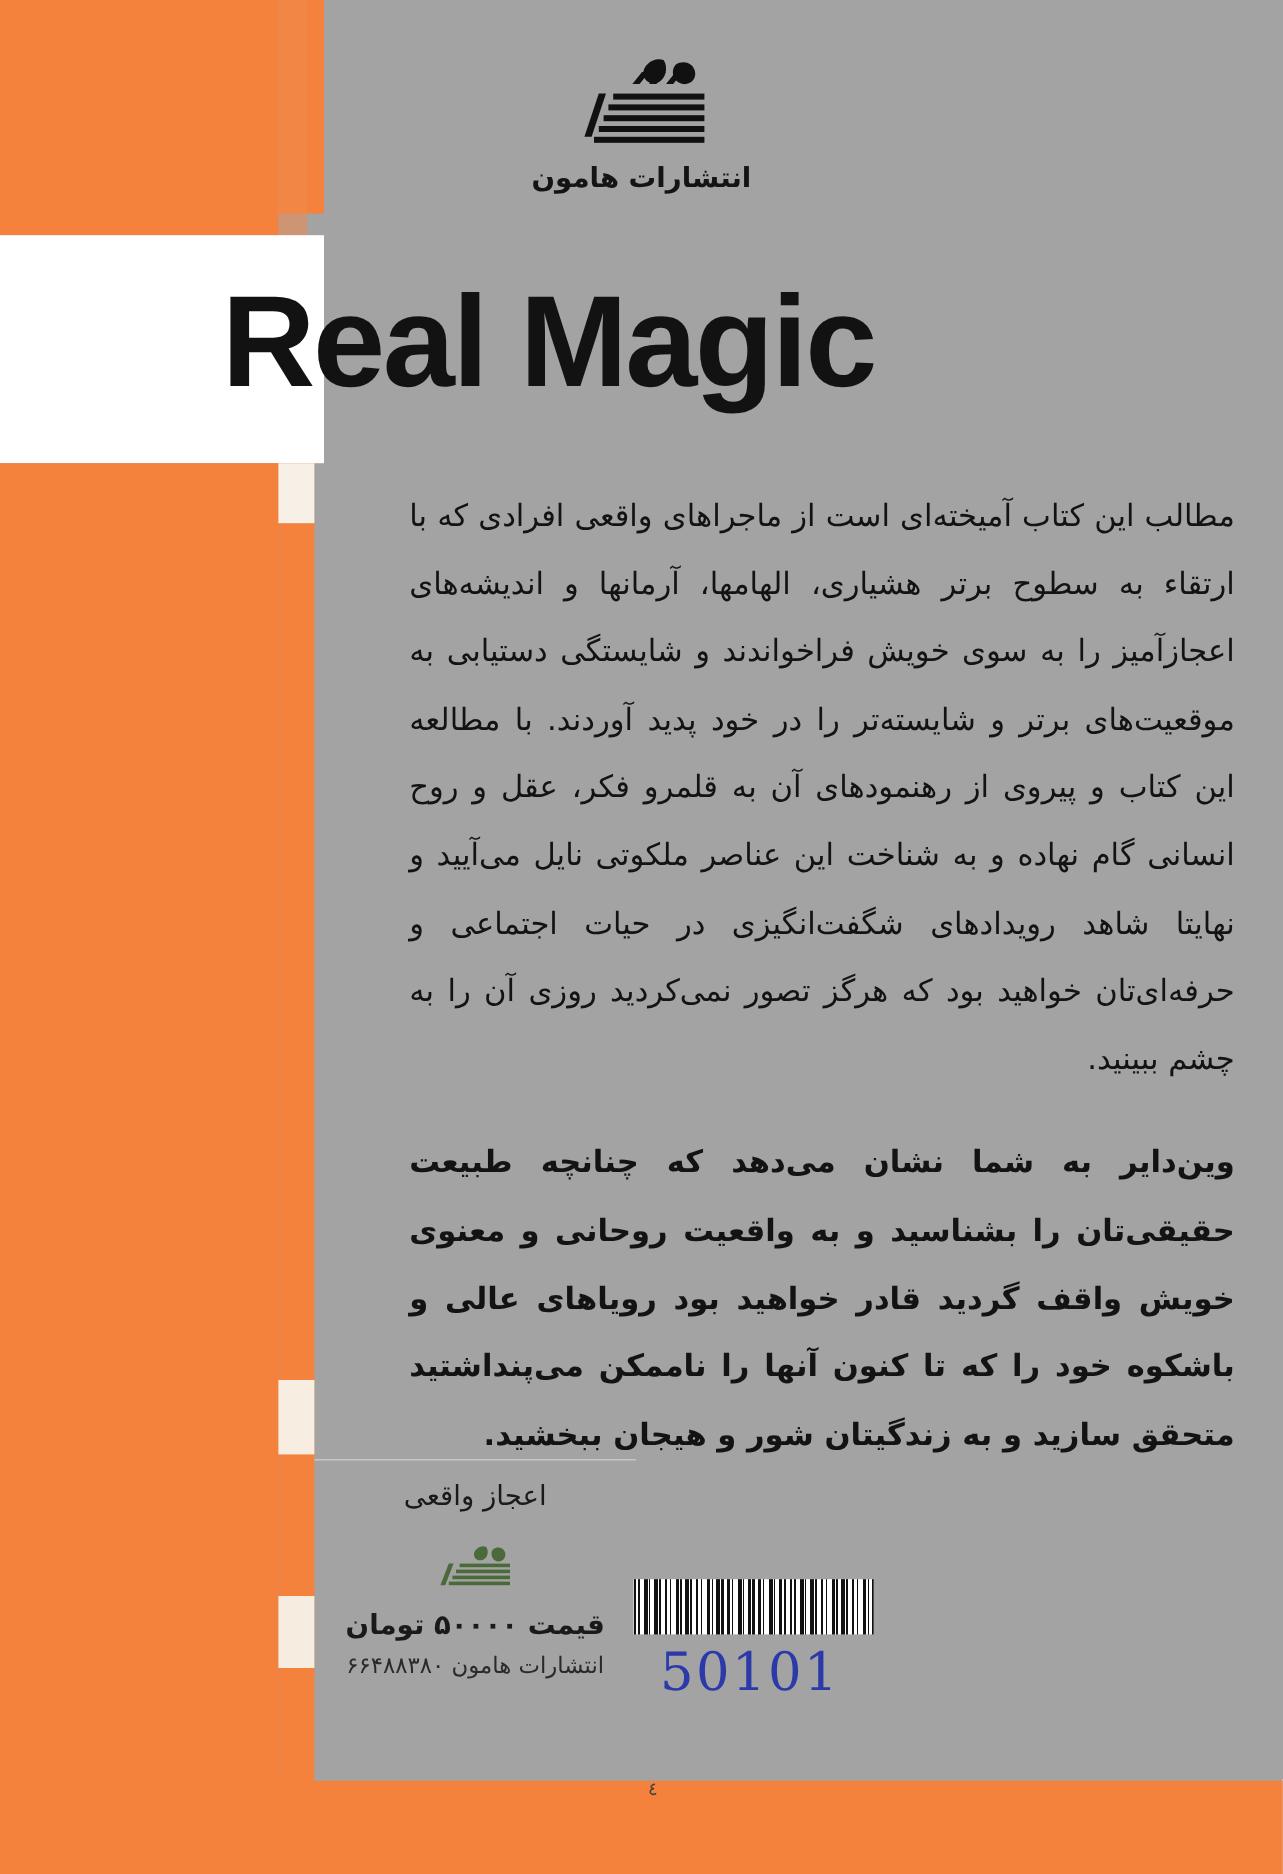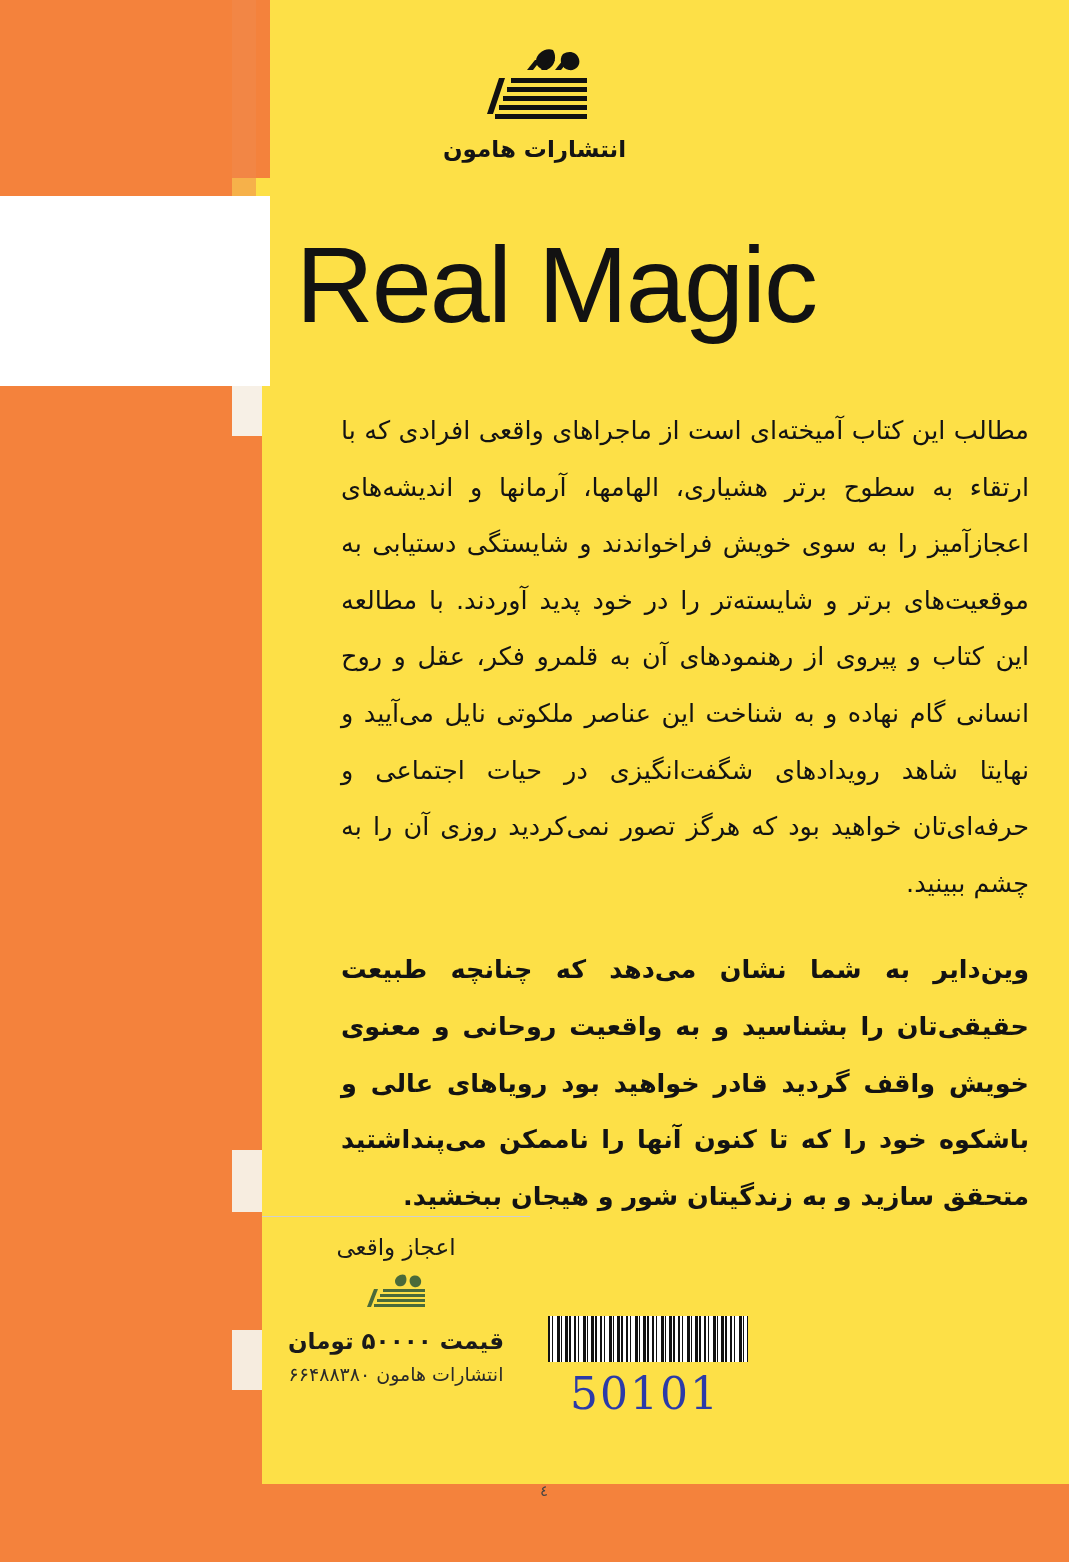--- a/index.html
+++ b/index.html
@@ -12,21 +12,21 @@
     height: 1562px;
     position: relative;
     overflow: hidden;
     font-family: "DejaVu Sans", sans-serif;
   }
 
   
   .page {
     position: absolute;
     inset: 0;
-    background: #fde047;
+    background: #a3a3a3;
   }
 
   .orange-left-top {
     position: absolute;
     left: 0;
     top: 0;
     width: 232px;
     height: 196px;
     background: #f4823c;
   }
@@ -124,31 +124,31 @@
   .publisher-name {
     font-size: 23px;
     font-weight: bold;
     color: #141414;
     letter-spacing: 1px;
   }
 
   
   .title {
     position: absolute;
-    left: 76px;
+    left: 87px;
     top: 228px;
     width: 740px;
     font-family: "Liberation Sans", sans-serif;
-    font-weight: normal;
+    font-weight: bold;
     font-size: 108px;
     line-height: 1.05;
     letter-spacing: -2px;
     color: #121212;
     direction: ltr;
-    text-align: right;
+    text-align: center;
   }
 
   
   .body-text {
     position: absolute;
     right: 40px;
     top: 402px;
     width: 700px;
     direction: rtl;
     text-align: justify;
@@ -176,42 +176,42 @@
     position: absolute;
     left: 262px;
     top: 1234px;
     width: 268px;
     text-align: center;
     direction: rtl;
     color: #1a1a1a;
   }
   .footer-subtitle {
     font-size: 23px;
-    margin-bottom: 14px;
+    margin-bottom: 28px;
   }
   .footer-logo {
     width: 74px;
     height: 42px;
     margin: 0 auto 12px auto;
   }
   .footer-price {
     font-size: 23px;
     font-weight: bold;
     margin-bottom: 6px;
   }
   .footer-contact {
     font-size: 19px;
     color: #2a2a2a;
     line-height: 1.5;
   }
 
   
   .barcode-wrap {
     position: absolute;
-    left: 548px;
+    left: 528px;
     top: 1316px;
     width: 200px;
   }
   .barcode {
     width: 200px;
     height: 46px;
     background:
       repeating-linear-gradient(90deg,
         #111 0px, #111 2px, #fff 2px, #fff 4px,
         #111 4px, #111 5px, #fff 5px, #fff 9px,

